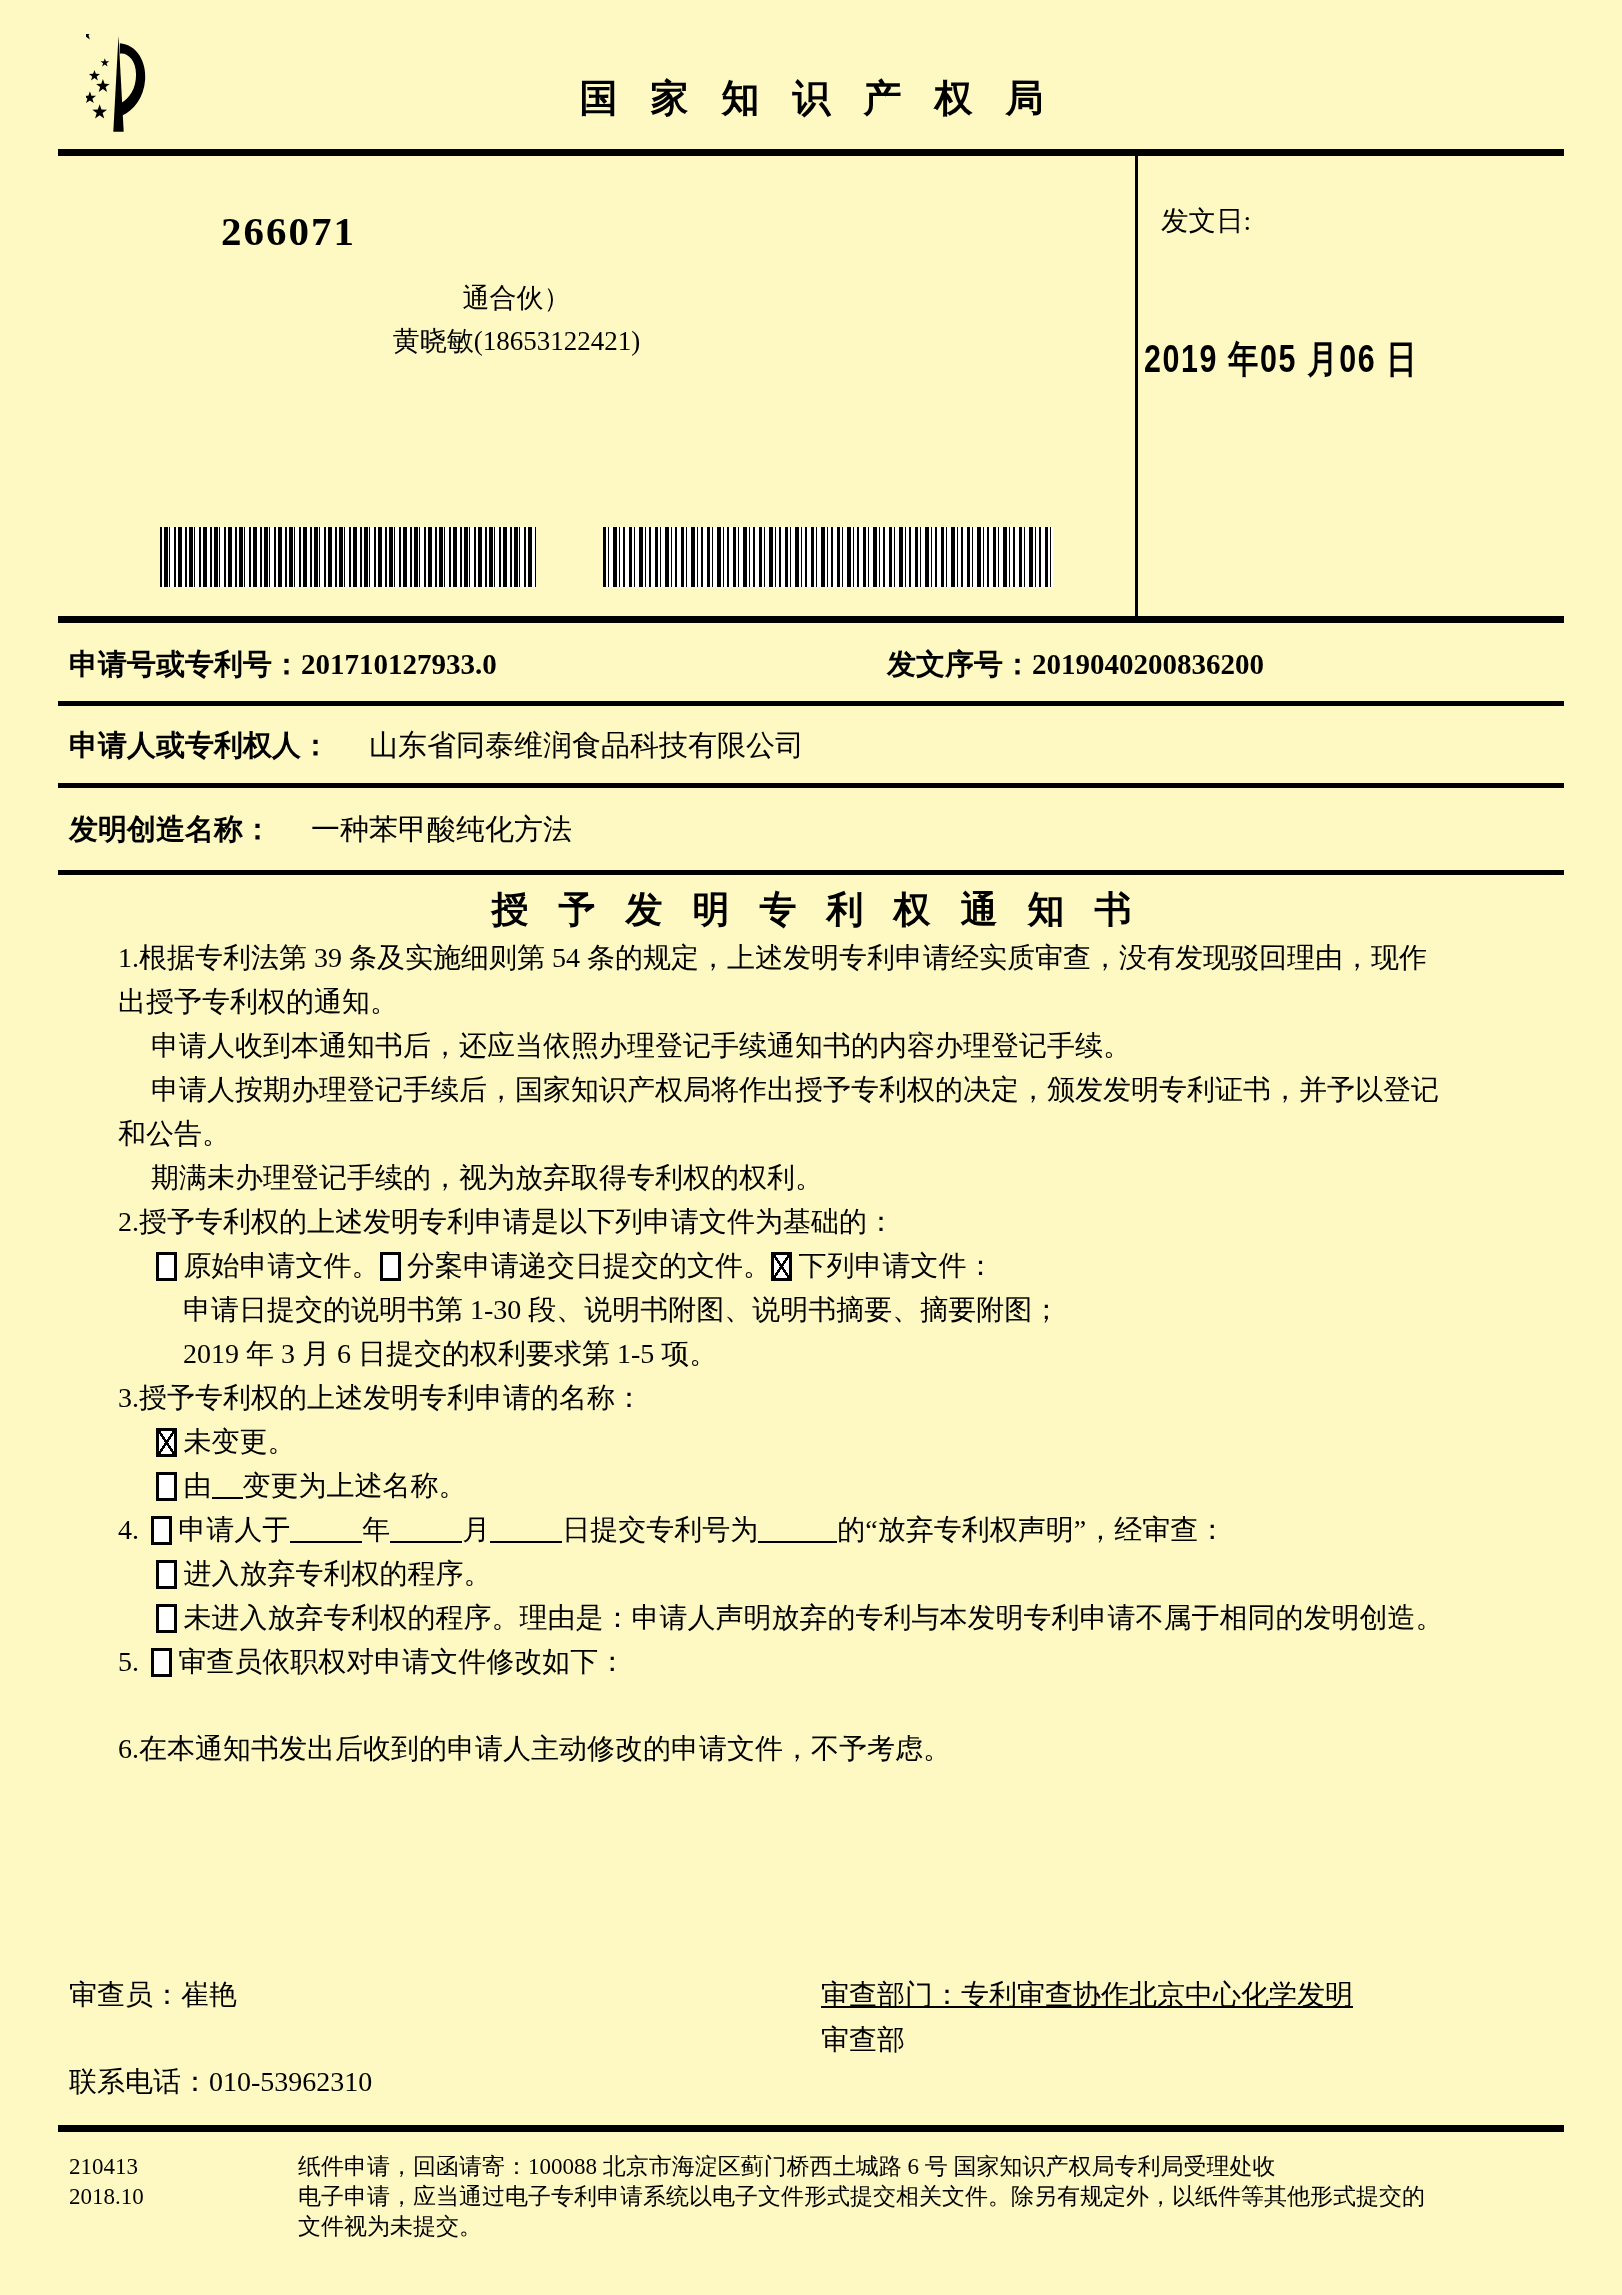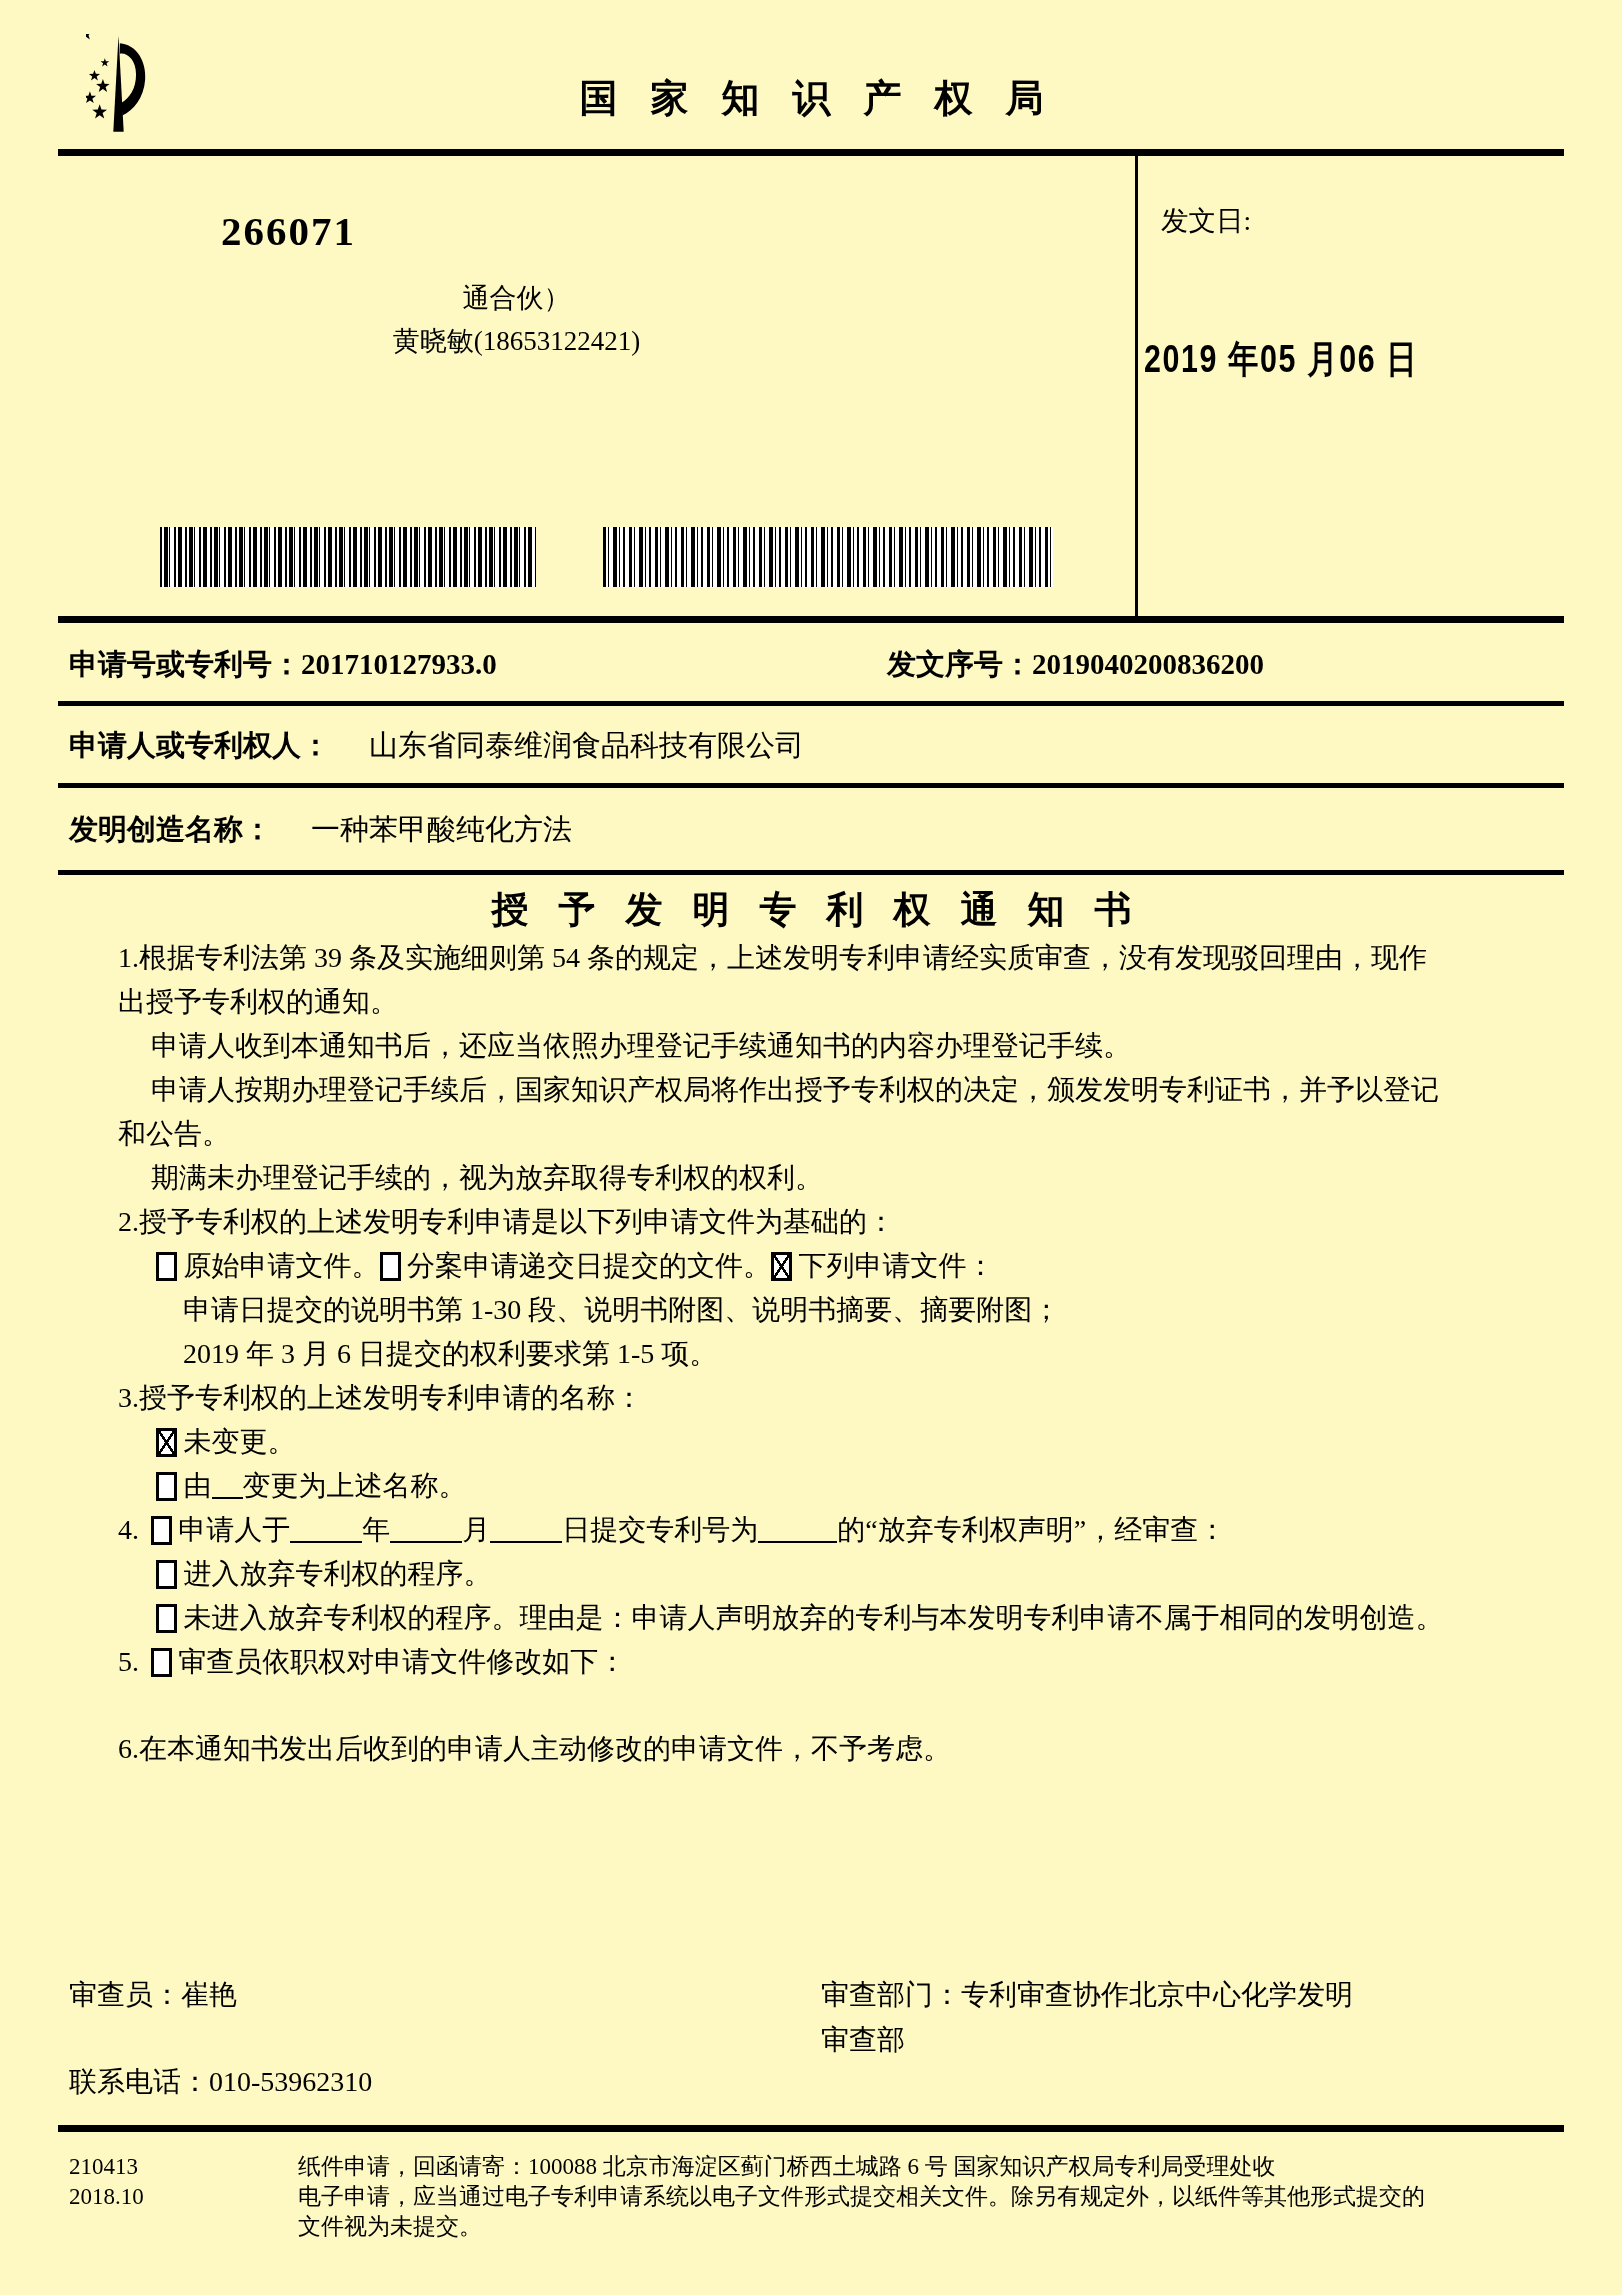--- a/index.html
+++ b/index.html
@@ -178,21 +178,21 @@
     <div class="ln">
       <span>5.</span><span class="numgap"></span><span class="cb"></span><span>审查员依职权对申请文件修改如下：</span>
     </div>
 
     <div class="ln item6">6.在本通知书发出后收到的申请人主动修改的申请文件，不予考虑。</div>
   </div>
 
   <div class="abs signoff" style="left:69px;top:1976px;">
     <span>审查员：</span><span>崔艳</span>
   </div>
-  <div class="abs signoff" style="left:821px;top:1976px;">
+  <div class="abs signoff" style="left:821px;top:1976px;text-decoration:underline;">
     <span>审查部门：</span><span>专利审查协作北京中心化学发明</span>
   </div>
   <div class="abs signoff" style="left:821px;top:2021px;">
     <span>审查部</span>
   </div>
   <div class="abs signoff" style="left:69px;top:2063px;">
     <span>联系电话：</span><span>010-53962310</span>
   </div>
 
   <div class="rule" style="top:2125px;height:6.5px;"></div>

